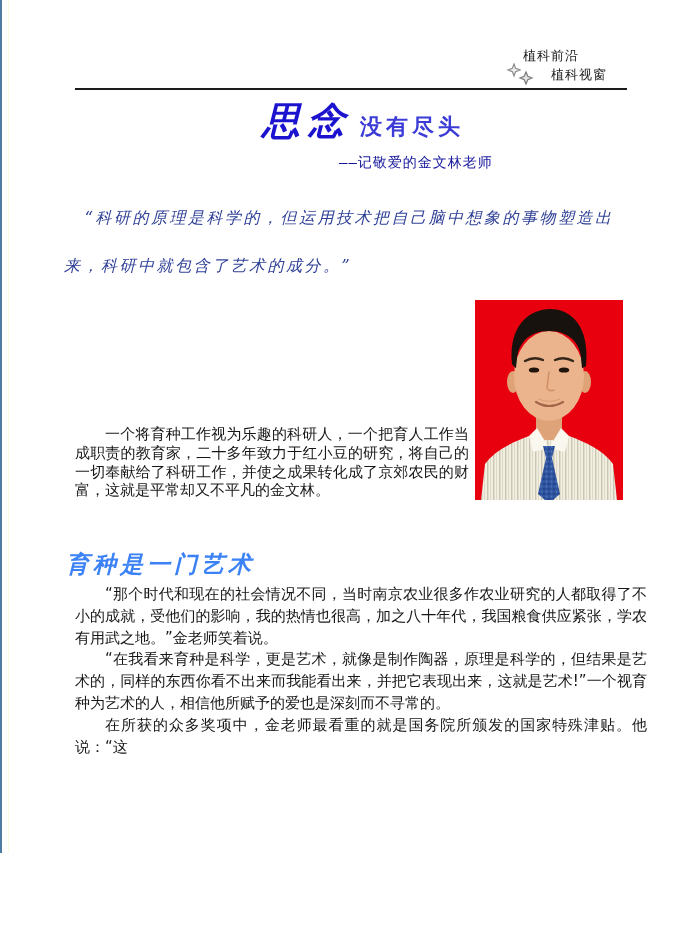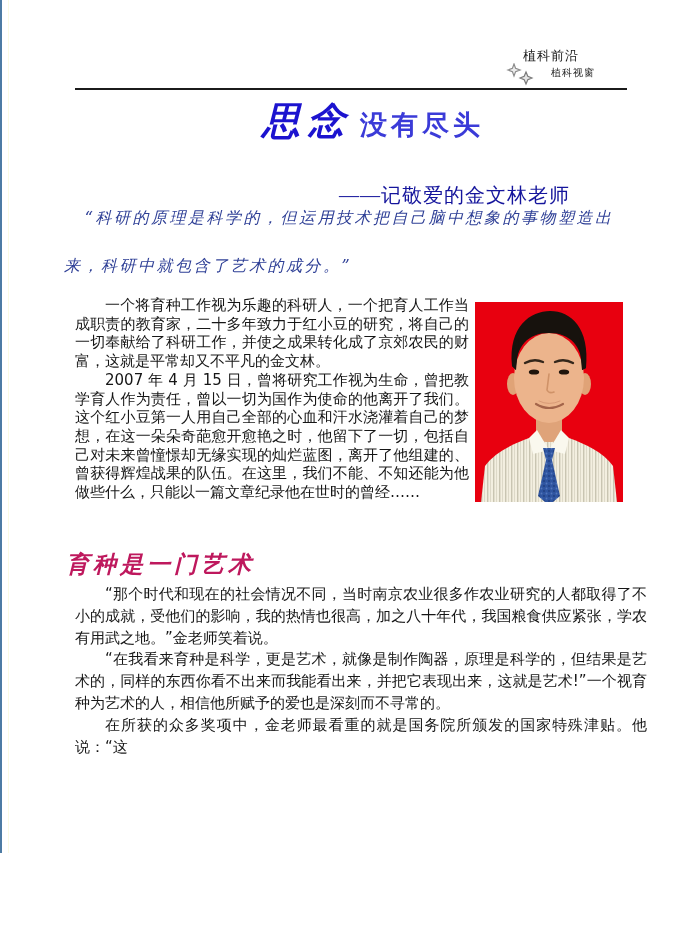--- a/index.html
+++ b/index.html
@@ -24,21 +24,21 @@
     width: 1px; height: 931px;
     background: #fbfbe4;
   }
 
   .hdr-line1 {
     position: absolute; left: 523px; top: 47px;
     font-size: 13px; color: #1a1a1a; letter-spacing: 1px;
   }
   .hdr-line2 {
     position: absolute; left: 551px; top: 66px;
-    font-size: 10px; color: #1a1a1a; letter-spacing: 1px;
+    font-size: 13px; color: #1a1a1a; letter-spacing: 1px;
   }
   .hdr-stars {
     position: absolute; left: 506px; top: 63px;
     width: 32px; height: 24px;
   }
   .rule {
     position: absolute; left: 75px; top: 88px;
     width: 552px; height: 2px; background: #1b1b1b;
   }
 
@@ -46,29 +46,28 @@
     position: absolute; left: 262px; top: 96px;
     white-space: nowrap;
   }
   .title-calli {
     font-size: 38px; font-weight: bold; font-style: italic;
     color: #1c13cf; letter-spacing: 7px;
     font-family: "DejaVu Serif", serif;
     text-align: center;
   }
   .title-rest {
-    font-size: 27px; font-weight: bold;
+    font-size: 22px; font-weight: bold;
     color: #3b3bd8; letter-spacing: 4px; margin-left: 8px;
     font-family: "DejaVu Serif", serif;
   }
   .dedication {
     position: absolute; left: 339px; top: 154px;
-    font-size: 20px; color: #15159c; letter-spacing: 1px;
-    font-family: Liberation Serif, serif;
-    margin-top: 28px;
+    font-size: 14px; color: #15159c; letter-spacing: 1px;
+    font-family: Liberation Mono, monospace;
   }
 
   .lead-quote {
     position: absolute; left: 64px; top: 194px;
     width: 580px;
     font-size: 16px; font-style: italic;
     color: #2e3f96;
     line-height: 48px;
     letter-spacing: 2.5px;
     text-indent: 1.3em;
@@ -91,21 +90,21 @@
   .photo {
     width: 148px; height: 200px;
     margin-left: 6px; margin-top: 4px;
     flex: 0 0 auto;
     display: block;
   }
 
   .section-heading {
     position: absolute; left: 66px; top: 549px;
     font-size: 23px; font-weight: bold; font-style: italic;
-    color: #be185d; letter-spacing: 4px;
+    color: #3b82f6; letter-spacing: 4px;
     font-family: "DejaVu Serif", serif;
   }
 
   .section-body {
     position: absolute; left: 75px; top: 584px;
     width: 572px;
     font-size: 15px; line-height: 21.8px;
     color: #161616;
     text-align: justify;
   }
@@ -135,21 +134,20 @@
   <div class="title-row">
     <span class="title-calli">思念</span><span class="title-rest">没有尽头</span>
   </div>
   <div class="dedication">——记敬爱的金文林老师</div>
 
   <div class="lead-quote">“科研的原理是科学的，但运用技术把自己脑中想象的事物塑造出来，科研中就包含了艺术的成分。”</div>
 
   <div class="intro-wrap">
     <div class="intro-col">
       <p>一个将育种工作视为乐趣的科研人，一个把育人工作当成职责的教育家，二十多年致力于红小豆的研究，将自己的一切奉献给了科研工作，并使之成果转化成了京郊农民的财富，这就是平常却又不平凡的金文林。</p>
-      <p>2007 年 4 月 15 日，曾将研究工作视为生命，曾把教学育人作为责任，曾以一切为国作为使命的他离开了我们。这个红小豆第一人用自己全部的心血和汗水浇灌着自己的梦想，在这一朵朵奇葩愈开愈艳之时，他留下了一切，包括自己对未来曾憧憬却无缘实现的灿烂蓝图，离开了他组建的、曾获得辉煌战果的队伍。在这里，我们不能、不知还能为他做些什么，只能以一篇文章纪录他在世时的曾经……</p>
     </div>
 
     <svg class="photo" viewBox="0 0 148 200">
       <defs>
         <pattern id="shirtStripes" width="6" height="6" patternUnits="userSpaceOnUse">
           <rect width="6" height="6" fill="#f3efe0"></rect>
           <rect x="0" width="1.4" height="6" fill="#c9c5b2"></rect>
           <rect x="3" width="0.8" height="6" fill="#d8d4c2"></rect>
         </pattern>
         <pattern id="tieDots" width="5" height="5" patternUnits="userSpaceOnUse">

